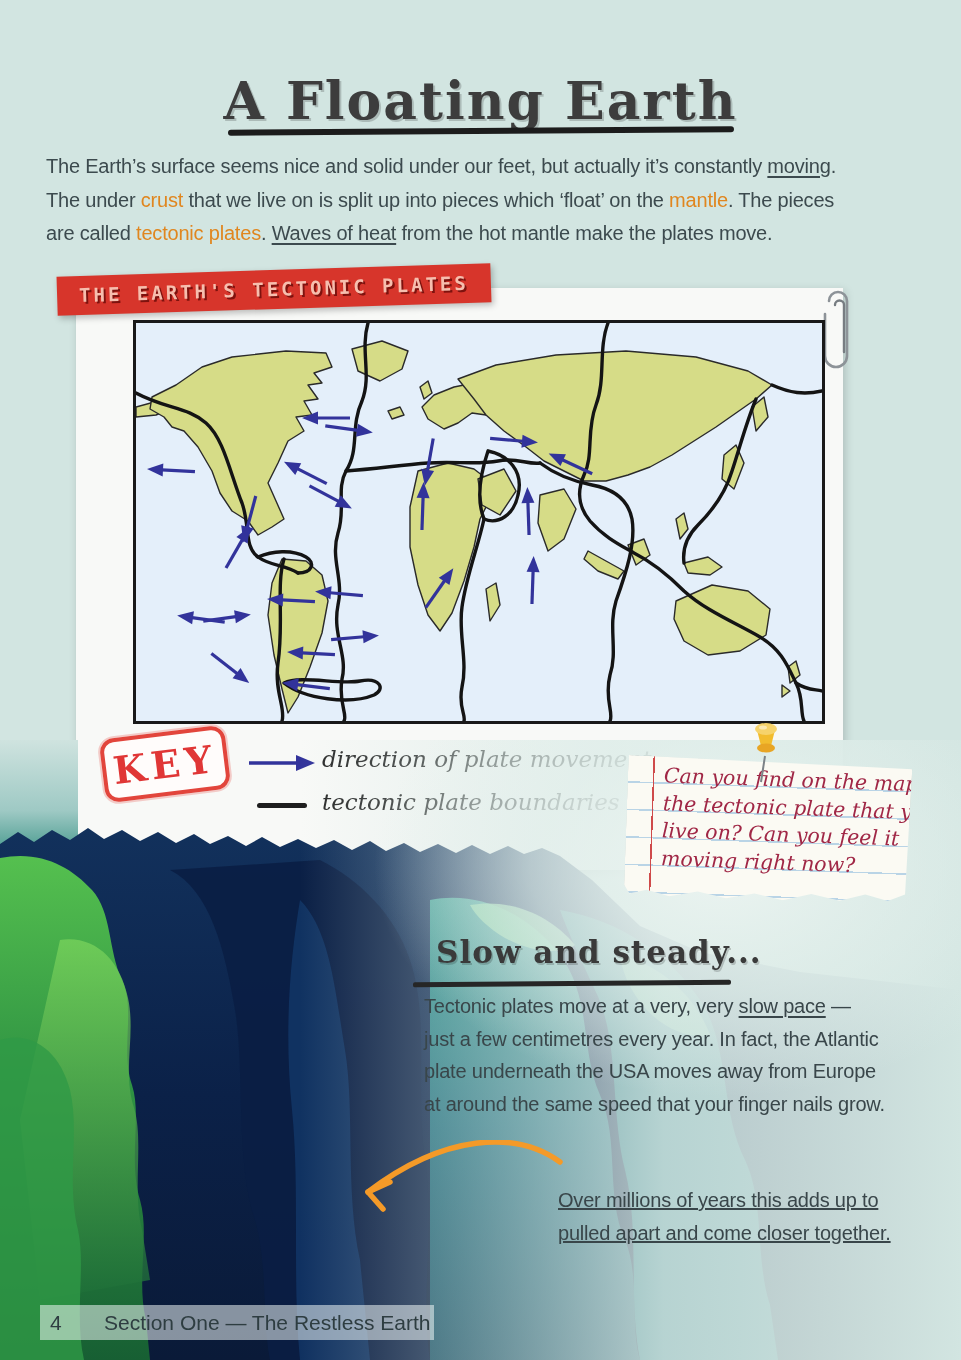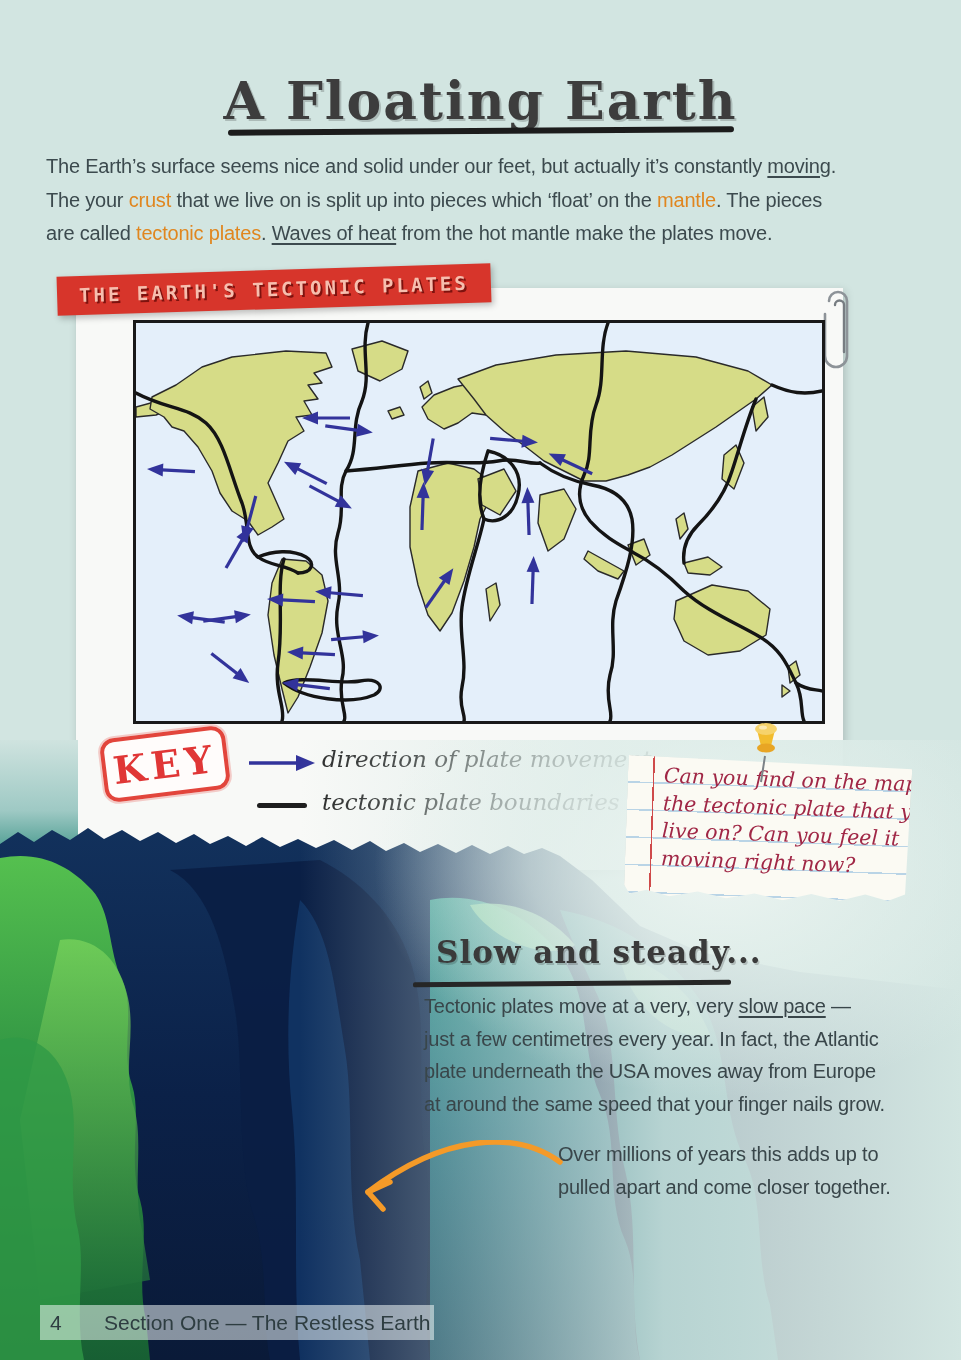--- a/index.html
+++ b/index.html
@@ -70,40 +70,40 @@
   
   .slow-heading{position:absolute;left:436px;top:934px;z-index:8;
     font-family:"DejaVu Serif",serif;font-weight:900;font-size:31px;letter-spacing:1px;
     color:#3a3a3a;text-shadow:1.5px 1.5px 0 rgba(0,0,0,0.18);white-space:nowrap;}
   .slow-underline{position:absolute;left:413px;top:981px;width:318px;height:4.5px;background:#262626;
     border-radius:2px;transform:rotate(-0.5deg);z-index:8;}
   .body-para{position:absolute;z-index:8;font-size:20px;letter-spacing:-0.2px;line-height:32.5px;
     color:#39464a;margin-left:12px;}
   .body-para .line{white-space:nowrap;}
   .para-slow{left:412px;top:990px;}
-  .para-adds{left:546px;top:1138px;}
+  .para-adds{left:546px;top:1184px;text-decoration:underline;}
   .curve-arrow{position:absolute;left:338px;top:1140px;z-index:8;}
 
   
   .footer-bar{position:absolute;left:40px;top:1305px;width:394px;height:35px;z-index:8;
     background:rgba(238,246,245,0.55);color:#2e3d41;font-size:21px;line-height:35px;}
   .footer-bar .pnum{position:absolute;left:10px;}
   .footer-bar .sect{position:absolute;left:64px;white-space:nowrap;}
 </style>
 </head>
 <body>
 
 <div id="page">
 
   <div class="title">A Floating Earth</div>
   <div class="title-underline"></div>
 
   <div class="intro">
     <div class="line"><span>The Earth’s surface seems nice and solid under our feet, but actually it’s constantly </span><span class="u">moving</span><span>.</span></div>
-    <div class="line"><span>The your </span><span class="o">crust</span><span> that we live on is split up into pieces which ‘float’ on the </span><span class="o">mantle</span><span>.  The pieces</span></div>
+    <div class="line"><span>The under </span><span class="o">crust</span><span> that we live on is split up into pieces which ‘float’ on the </span><span class="o">mantle</span><span>.  The pieces</span></div>
     <div class="line"><span>are called </span><span class="o">tectonic plates</span><span>.  </span><span class="u">Waves of heat</span><span> from the hot mantle make the plates move.</span></div>
   </div>
 
   <div class="paper"></div>
 
   <svg class="paperclip" width="36" height="96" viewBox="0 0 36 96">
     <path d="M9,17 a9,9 0 0 1 18,0 L27,72 a11,11 0 0 1 -22,0 L5,30" fill="none" stroke="#8d9398" stroke-width="2.6" stroke-linecap="round"></path>
     <path d="M15,21 a4.5,4.5 0 0 1 9,0 L24,68" fill="none" stroke="#777d82" stroke-width="2.4" stroke-linecap="round"></path>
   </svg>
 

